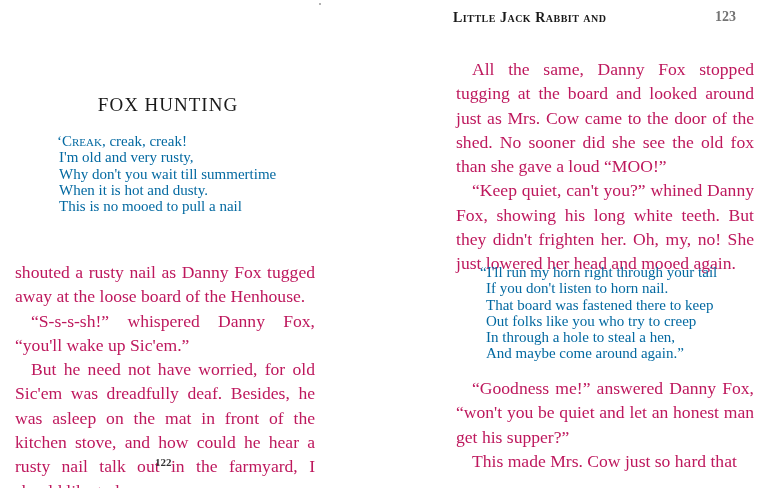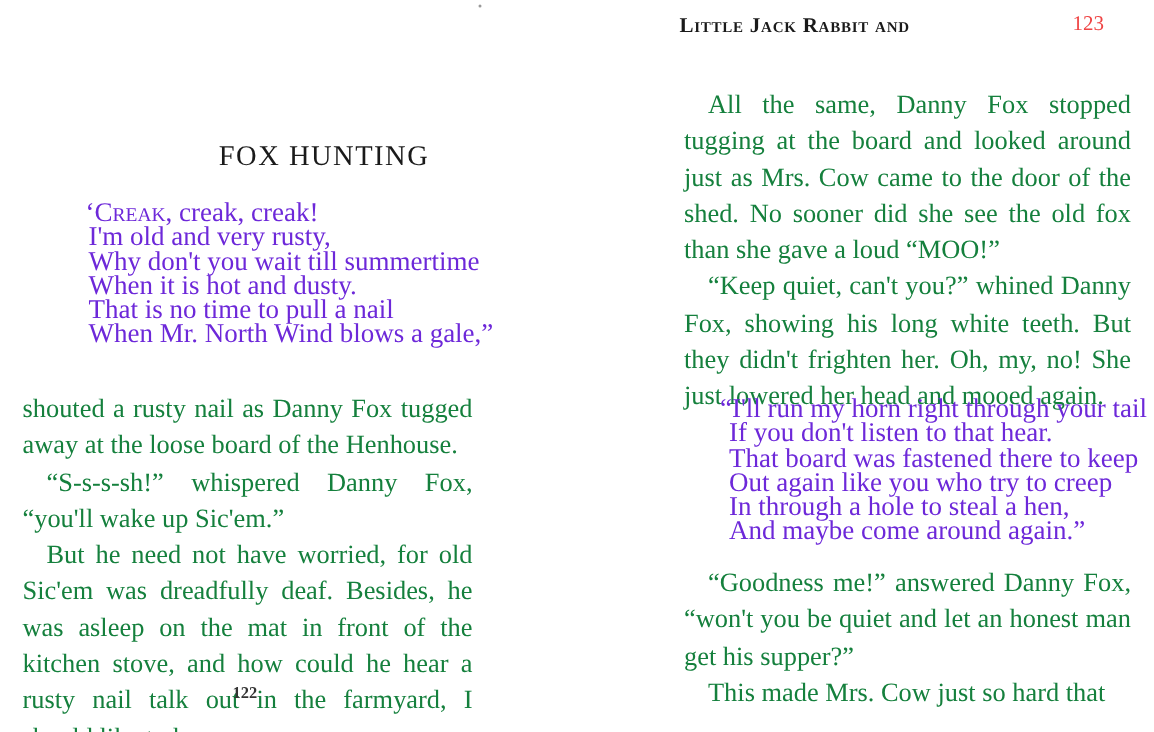--- a/index.html
+++ b/index.html
@@ -5,55 +5,54 @@
     html, body { margin: 0; padding: 0; }
     body {
       width: 769px; height: 488px; background: #ffffff; position: relative; overflow: hidden;
       font-family: "Liberation Serif", "DejaVu Serif", serif; color: #1a1a1a;
     }
     .page { position: absolute; top: 0; height: 392px; }
     .left-page { left: 0; width: 390px; }
     .right-page { left: 420px; width: 349px; }
     .chapter-title {
       position: absolute; top: 94px; left: 0; width: 336px; text-align: center;
-      font-size: 19px; letter-spacing: 1px; color: #1a1a1a; padding-left: 48px;
+      font-size: 19px; letter-spacing: 1px; color: #1a1a1a;
     }
-    .poem { position: absolute; font-size: 18px; line-height: 16.3px; color: #6d28d9; }
+    .poem { position: absolute; font-size: 15px; line-height: 16.3px; color: #0369a1; }
     .poem div { white-space: nowrap; }
     .poem-left { top: 133px; left: 57px; }
     .poem-right { top: 264px; left: 60px; }
     .poem-right div.indent { padding-left: 6px; }
     .sc { font-variant: small-caps; }
-    .prose { position: absolute; font-size: 17.6px; line-height: 24.3px; color: #15803d; }
+    .prose { position: absolute; font-size: 17.6px; line-height: 24.3px; color: #be185d; }
     .prose p { margin: 0; text-align: justify; text-align-last: left; }
     .prose p.ind { text-indent: 16px; }
     .prose-left { top: 260px; left: 15px; width: 300px; }
     .prose-right { top: 57px; left: 36px; width: 298px; }
     .prose-right2 { top: 376px; left: 36px; width: 298px; }
     .folio-left { position: absolute; top: 456px; left: 155px; font-size: 11px; font-weight: bold; color: #333; }
     .running-head {
       position: absolute; top: 9px; left: 33px; font-size: 14px; line-height: 17px;
       font-variant: small-caps; font-weight: bold; letter-spacing: 0.5px; color: #1a1a1a;
     }
-    .folio-right { position: absolute; top: 9px; left: 295px; font-size: 14px; font-weight: normal; color: #ef4444; }
+    .folio-right { position: absolute; top: 9px; left: 295px; font-size: 14px; font-weight: bold; color: #737373; }
     .speck { position: absolute; top: 3px; left: 319px; width: 2px; height: 2px; background: #999; border-radius: 1px; }
   </style>
 </head>
 <body>
 
 <div class="page left-page">
   <div class="chapter-title">FOX HUNTING</div>
 
   <div class="poem poem-left">
     <div><span>‘</span><span class="sc">Creak</span><span>, creak, creak!</span></div>
     <div style="padding-left:2px">I'm old and very rusty,</div>
     <div style="padding-left:2px">Why don't you wait till summertime</div>
     <div style="padding-left:2px">When it is hot and dusty.</div>
-    <div style="padding-left:2px">That is no time to pull a nail</div>
-    <div style="padding-left:2px">When Mr. North Wind blows a gale,”</div>
+    <div style="padding-left:2px">This is no mooed to pull a nail</div>
   </div>
 
   <div class="prose prose-left">
     <p>shouted a rusty nail as Danny Fox tugged away at the loose board of the Henhouse.</p>
     <p class="ind">“S-s-s-sh!” whispered Danny Fox, “you'll wake up Sic'em.”</p>
     <p class="ind">But he need not have worried, for old Sic'em was dreadfully deaf.  Besides, he was asleep on the mat in front of the kitchen stove, and how could he hear a rusty nail talk out in the farmyard, I should like to know.</p>
   </div>
 
   <div class="folio-left">122</div>
   <div class="speck"></div>
@@ -65,23 +64,23 @@
   </div>
   <div class="folio-right">123</div>
 
   <div class="prose prose-right">
     <p class="ind">All the same, Danny Fox stopped tugging at the board and looked around just as Mrs. Cow came to the door of the shed. No sooner did she see the old fox than she gave a loud “MOO!”</p>
     <p class="ind">“Keep quiet, can't you?” whined Danny Fox, showing his long white teeth.  But they didn't frighten her.  Oh, my, no!  She just lowered her head and mooed again.</p>
   </div>
 
   <div class="poem poem-right">
     <div>“I'll run my horn right through your tail</div>
-    <div class="indent">If you don't listen to that hear.</div>
+    <div class="indent">If you don't listen to horn nail.</div>
     <div class="indent">That board was fastened there to keep</div>
-    <div class="indent">Out again like you who try to creep</div>
+    <div class="indent">Out folks like you who try to creep</div>
     <div class="indent">In through a hole to steal a hen,</div>
     <div class="indent">And maybe come around again.”</div>
   </div>
 
   <div class="prose prose-right2">
     <p class="ind">“Goodness me!” answered Danny Fox, “won't you be quiet and let an honest man get his supper?”</p>
     <p class="ind">This made Mrs. Cow just so hard that</p>
   </div>
 </div>
 

